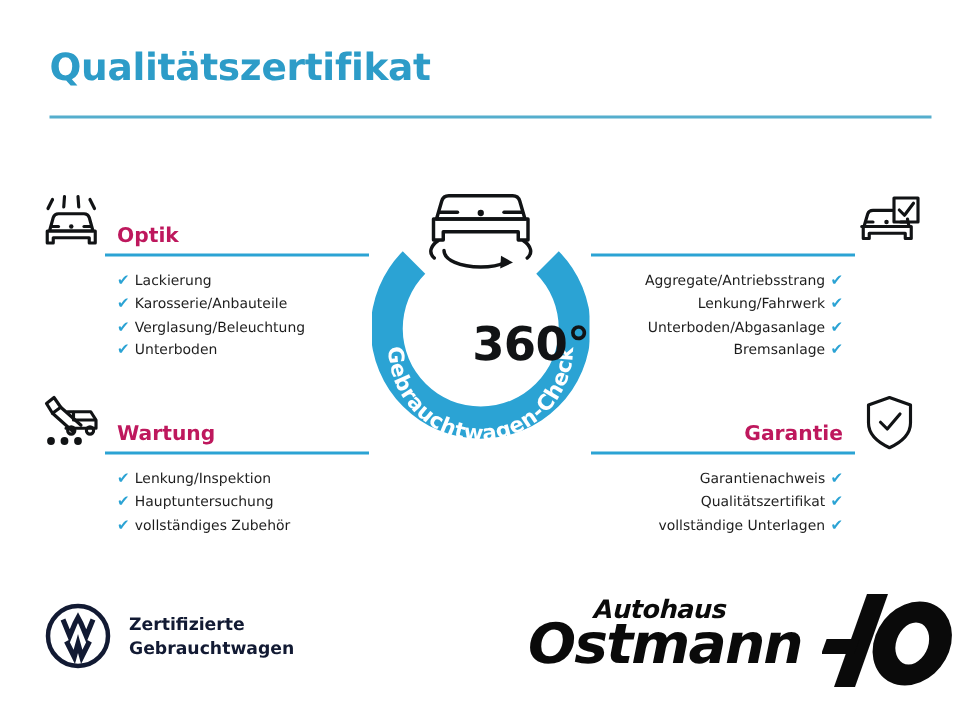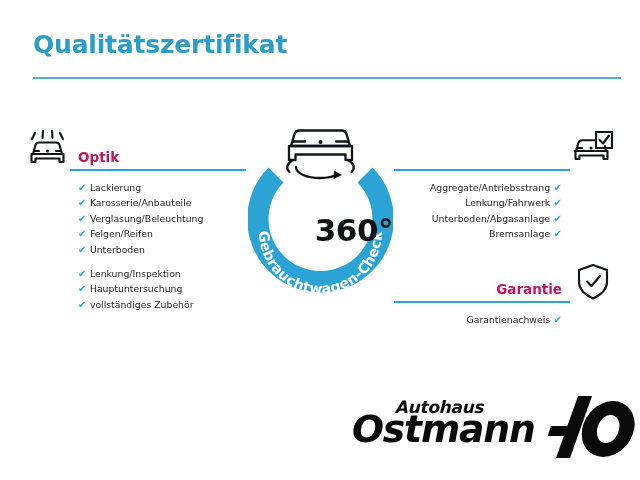--- a/index.html
+++ b/index.html
@@ -220,26 +220,47 @@
       </div>
       <div class="sec-titlewrap">
         <div class="sec-title">Optik</div>
         <div class="sec-rule"></div>
       </div>
     </div>
     <ul class="sec-list">
       <li class="sec-item"><span class="check lead">✔</span><span>Lackierung</span></li>
       <li class="sec-item"><span class="check lead">✔</span><span>Karosserie/Anbauteile</span></li>
       <li class="sec-item"><span class="check lead">✔</span><span>Verglasung/Beleuchtung</span></li>
-      <li class="sec-item"><span class="check lead">✔</span><span>Felgen/Reifen</span></li>
       <li class="sec-item"><span class="check lead">✔</span><span>Unterboden</span></li>
     </ul>
   </div>
 
   <div class="section sec-wartung">
+    <div class="sec-head">
+      <div class="sec-icon">
+        <svg width="44" height="42" viewBox="0 0 44 42">
+          <g fill="none" stroke="#111315" stroke-width="2.1" stroke-linecap="round" stroke-linejoin="round">
+            <path d="M6 8 L11 4 L15.5 10.5 L10 14.5 Z"></path>
+            <path d="M10 14.5 L24 27"></path>
+            <path d="M15.5 10.5 L29 22.5"></path>
+            <path d="M20 13.5 L35.5 13.5 L39 19 L39 24.5 L19 24.5"></path>
+            <path d="M24 13.8 L24 19 L38 19"></path>
+            <circle cx="22.5" cy="26" r="2.4"></circle>
+            <circle cx="35" cy="26" r="2.4"></circle>
+          </g>
+          <circle cx="9" cy="33" r="2.6" fill="#111315"></circle>
+          <circle cx="18" cy="33" r="2.6" fill="#111315"></circle>
+          <circle cx="27" cy="33" r="2.6" fill="#111315"></circle>
+        </svg>
+      </div>
+      <div class="sec-titlewrap">
+        <div class="sec-title">Wartung</div>
+        <div class="sec-rule"></div>
+      </div>
+    </div>
     <ul class="sec-list">
       <li class="sec-item"><span class="check lead">✔</span><span>Lenkung/Inspektion</span></li>
       <li class="sec-item"><span class="check lead">✔</span><span>Hauptuntersuchung</span></li>
       <li class="sec-item"><span class="check lead">✔</span><span>vollständiges Zubehör</span></li>
     </ul>
   </div>
 
   <div class="section sec-technik right">
     <div class="sec-head right">
       <div class="sec-icon">
@@ -278,20 +299,22 @@
           </g>
         </svg>
       </div>
       <div class="sec-titlewrap">
         <div class="sec-title">Garantie</div>
         <div class="sec-rule"></div>
       </div>
     </div>
     <ul class="sec-list right">
       <li class="sec-item"><span>Garantienachweis</span><span class="check trail">✔</span></li>
+      <li class="sec-item"><span>Qualitätszertifikat</span><span class="check trail">✔</span></li>
+      <li class="sec-item"><span>vollständige Unterlagen</span><span class="check trail">✔</span></li>
     </ul>
   </div>
 
   <div class="badge">
     <svg width="145" height="200" viewBox="0 0 145 200">
       <defs>
         <path id="arcpath" d="M 11 120 A 61.5 61.5 0 0 0 134 120"></path>
       </defs>
 
       <path d="M 35.5 70.5
@@ -314,20 +337,33 @@
           <path d="M101 48.5 C106 52 107.5 56.5 103.5 60"></path>
           <path d="M48 55 C48 61.5 59 66 72.5 66 C79 66 85 64.8 89 62.8"></path>
         </g>
         <polygon points="86,58.5 94,63 85.5,67" fill="#111315"></polygon>
         <circle cx="72.5" cy="30" r="2.1" fill="#111315"></circle>
       </g>
     </svg>
     <div class="badge-360">360°</div>
   </div>
 
+  <div class="footer-vw">
+    <div class="vw-mark">
+      <svg width="44" height="44" viewBox="0 0 44 44">
+        <circle cx="22" cy="22" r="20" fill="none" stroke="#121a33" stroke-width="3"></circle>
+        <path d="M12 11 L16.5 22 L20 13.5 L22 9.8 L24 13.5 L27.5 22 L32 11
+                 M14.3 25.5 L19.5 36 L22 27 L24.5 36 L29.7 25.5" fill="none" stroke="#121a33" stroke-width="3.4" stroke-linejoin="miter"></path>
+      </svg>
+    </div>
+    <div class="vw-text">
+      <div>Zertifizierte</div>
+      <div>Gebrauchtwagen</div>
+    </div>
+  </div>
 
   <div class="footer-dealer">
     <div class="dealer-auto">Autohaus</div>
     <div class="dealer-name">Ostmann</div>
     <div class="dealer-logo">
       <svg width="96" height="62" viewBox="0 0 96 62">
         <g fill="#0a0a0a">
           <polygon points="30,0 44,0 22,62 8,62"></polygon>
           <rect x="14" y="30" width="22" height="10" transform="skewX(-20)"></rect>
         </g>

